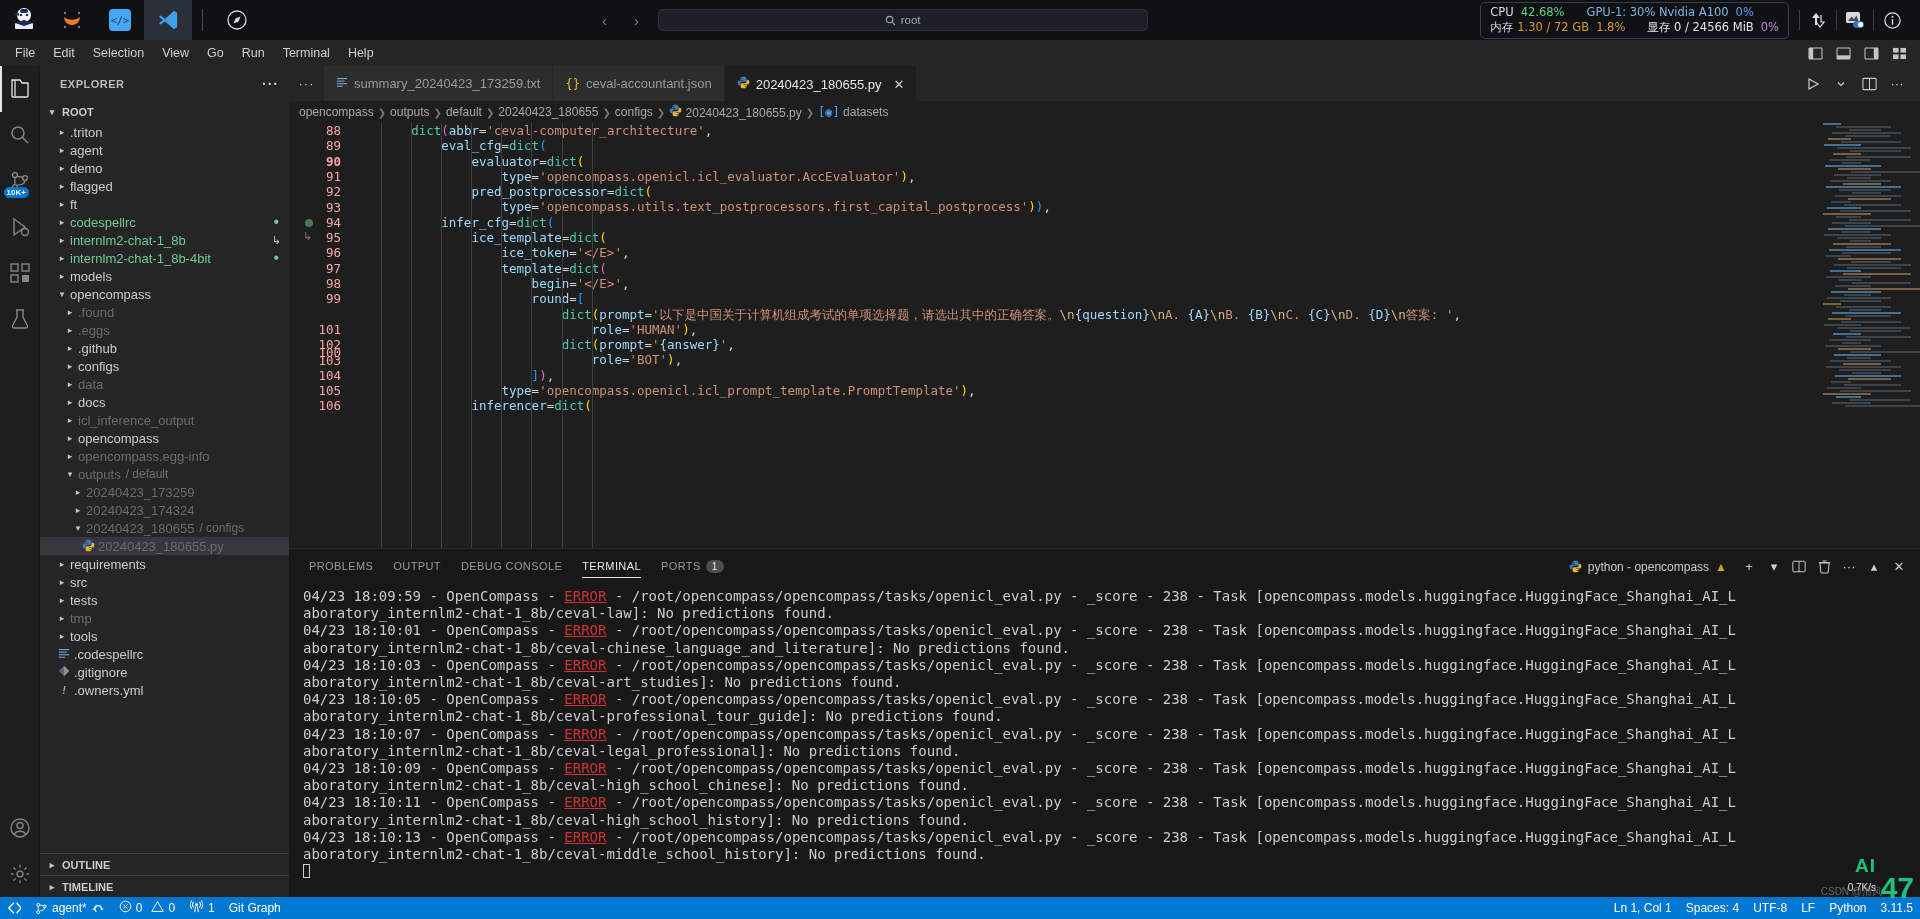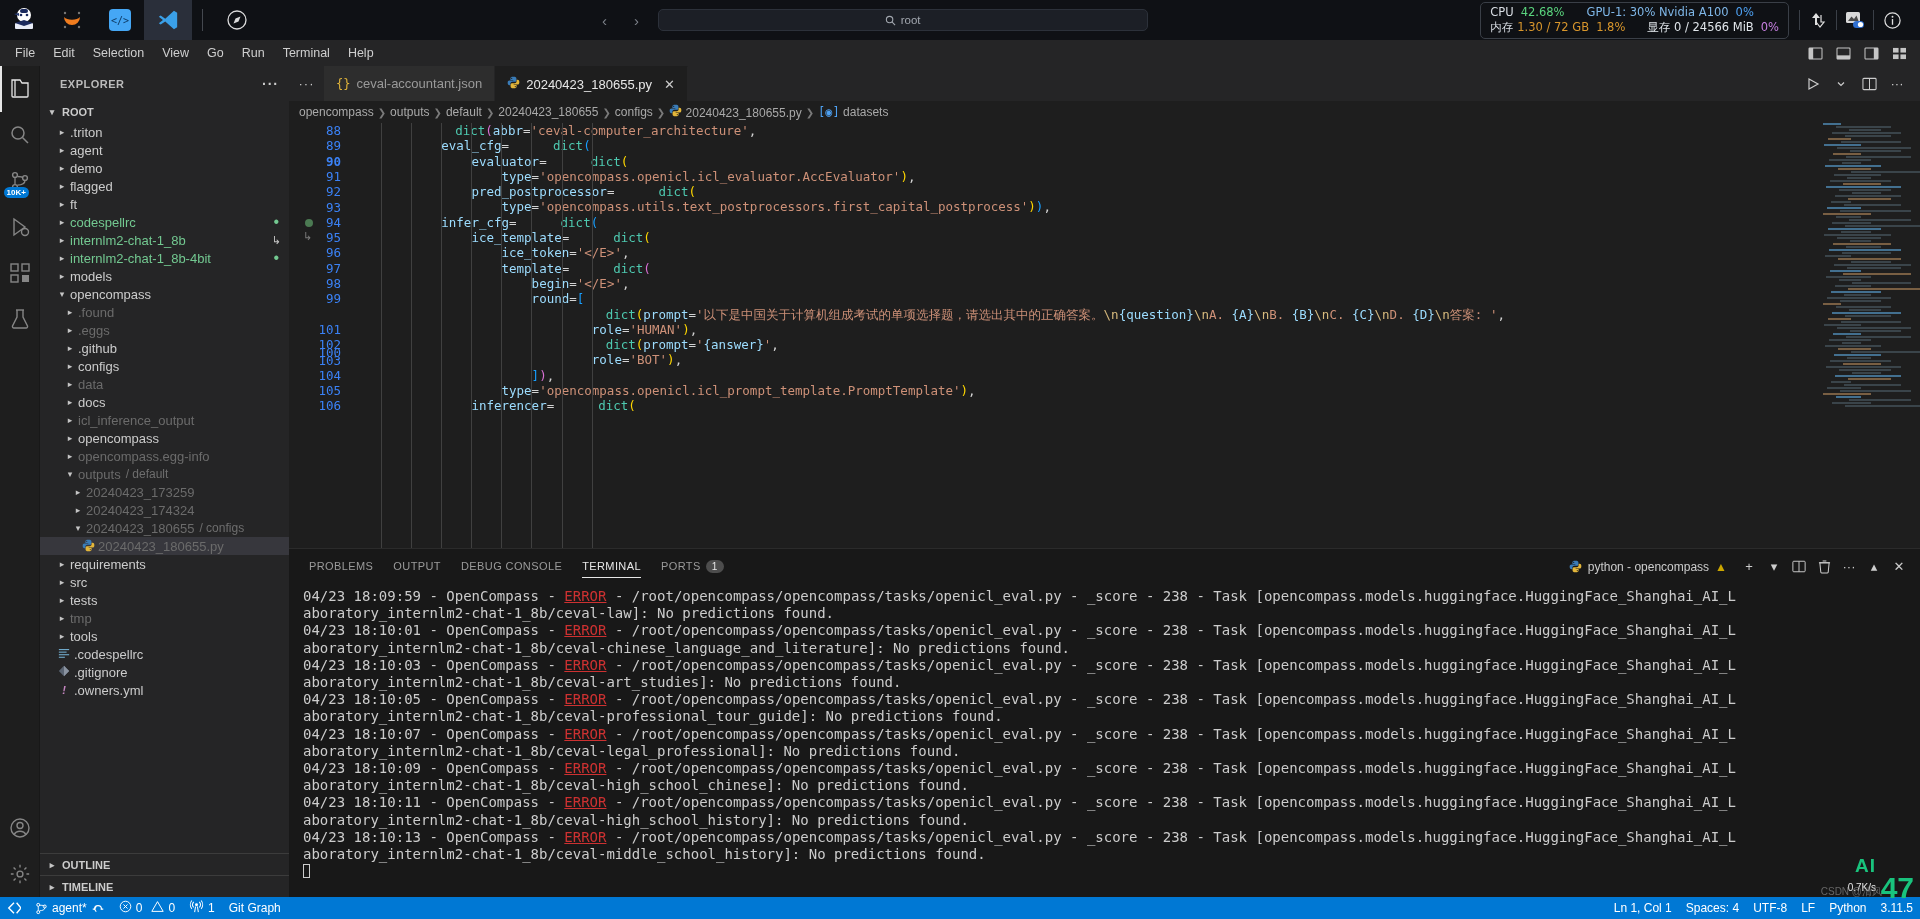--- a/index.html
+++ b/index.html
@@ -132,26 +132,26 @@
 
   
   .code-wrap { flex:1; position:relative; overflow:hidden; background:#1e1e1e; display:flex; }
   .gutter-col { width:62px; flex:0 0 62px; position:relative; }
   .code-lines {
     flex:1; font-family:"DejaVu Sans Mono", monospace; font-size:12.5px; line-height:15.3px;
     white-space:pre; overflow:hidden; position:relative;
   }
   .ln { height:15.3px; display:block; }
   .lnum {
-    position:absolute; right:10px; color:#3b82f6; font-family:"DejaVu Sans Mono", monospace;
+    position:absolute; right:10px; color:#fca5a5; font-family:"DejaVu Sans Mono", monospace;
     font-size:12.5px; line-height:15.3px; text-align:center;
   }
   .glyph-dot { position:absolute; left:16px; width:8px; height:8px; border-radius:50%; background:#4b7a52; }
   .glyph-arrow { position:absolute; left:14px; color:#7a7a7a; font-size:11px; }
-  .t-fn  { color:#4ec9b0;padding-left:44px; }
+  .t-fn  { color:#4ec9b0; }
   .t-str { color:#ce9178; }
   .t-par { color:#da70d6; }
   .t-par2{ color:#179fff; }
   .t-par3{ color:#ffd700; }
   .t-var { color:#9cdcfe; }
   .t-esc { color:#d7ba7d; }
   .t-op  { color:#d4d4d4; }
 
   .indent-guide { position:absolute; top:0; bottom:0; width:1px; background:#404040; }
 
@@ -597,20 +597,29 @@
         <span class="chev">▸</span>
         <span>TIMELINE</span>
       </div>
     </div>
 
     <div class="editor">
 
       <div class="tabsrow">
         <div class="tabs-dots">···</div>
         <div id="tabs-container" style="display:flex;">
+            <div class="tab">
+              <span><svg width="12" height="12" viewBox="0 0 14 14">
+                  <line x1="1" y1="3" x2="13" y2="3" stroke="#6fa8c9" stroke-width="1.3"></line>
+                  <line x1="1" y1="6" x2="10" y2="6" stroke="#6fa8c9" stroke-width="1.3"></line>
+                  <line x1="1" y1="9" x2="13" y2="9" stroke="#6fa8c9" stroke-width="1.3"></line>
+                  <line x1="1" y1="12" x2="8" y2="12" stroke="#6fa8c9" stroke-width="1.3"></line>
+                </svg></span>
+              <span>summary_20240423_173259.txt</span>
+            </div>
             <div class="tab">
               <span><span style="color:#e3b63a;font-family:DejaVu Sans Mono,monospace;font-size:12px">{}</span></span>
               <span>ceval-accountant.json</span>
             </div>
             <div class="tab active">
               <span><svg width="13" height="13" viewBox="0 0 16 16">
                   <path d="M7.6 1 c-2.4 0 -3.4 .8 -3.4 2.2 v1.6 h3.6 v.6 H3 c-1.4 0 -2.2 1 -2.2 3 s.8 3 2.2 3 h1.2 v-1.8 c0 -1.4 1 -2.4 2.4 -2.4 h3 c1.2 0 2 -.8 2 -2 V3.2 C11.6 1.8 10.4 1 8.6 1 Z M5.8 2.3 a.7 .7 0 1 1 0 1.4 a.7 .7 0 0 1 0 -1.4 Z" fill="#3a7cb8"></path>
                   <path d="M8.4 15 c2.4 0 3.4 -.8 3.4 -2.2 v-1.6 H8.2 v-.6 H13 c1.4 0 2.2 -1 2.2 -3 s-.8 -3 -2.2 -3 h-1.2 v1.8 c0 1.4 -1 2.4 -2.4 2.4 h-3 c-1.2 0 -2 .8 -2 2 v2 C4.4 14.2 5.6 15 7.4 15 Z M10.2 13.7 a.7 .7 0 1 1 0 -1.4 a.7 .7 0 0 1 0 1.4 Z" fill="#e3b63a"></path>
                 </svg></span>
               <span>20240423_180655.py</span>

